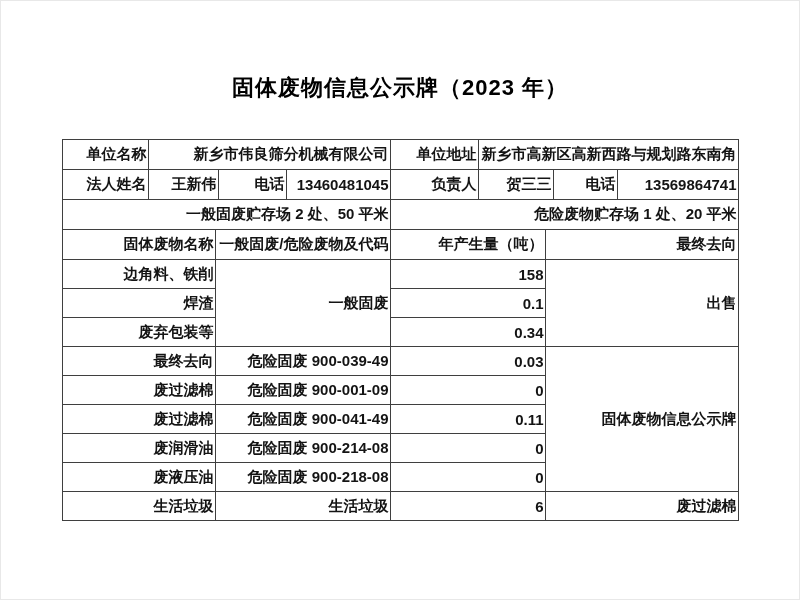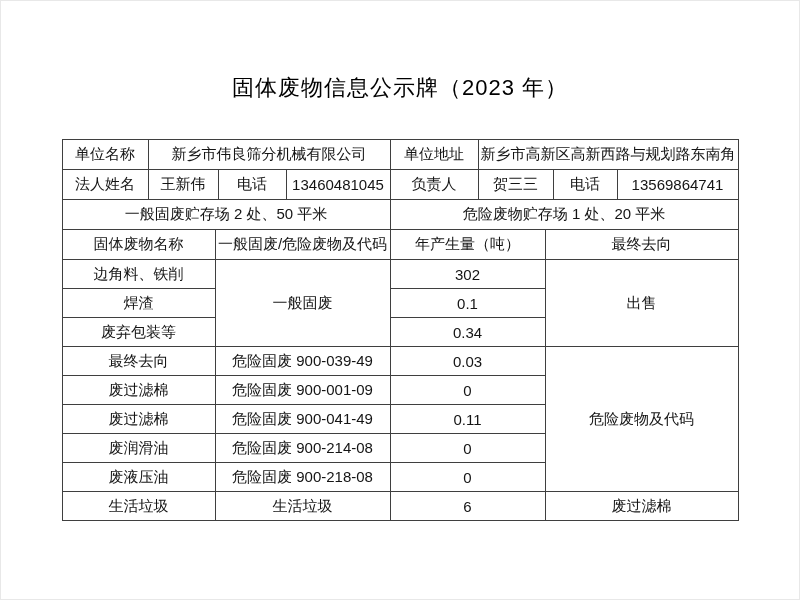--- a/index.html
+++ b/index.html
@@ -17,36 +17,36 @@
     height: 600px;
     background: #ffffff;
     box-sizing: border-box;
     border: 1px solid #e8e8e8;
     overflow: hidden;
   }
   .page-title {
     margin: 72px 0 0 0;
     text-align: center;
     font-size: 22px;
-    font-weight: normal;
+    font-weight: bold;
     letter-spacing: 1px;
     color: #000000;
   }
   table.board {
     border-collapse: collapse;
     table-layout: fixed;
     width: 676px;
     margin: 36px auto 0 auto;
   }
   table.board td {
     border: 1px solid #3f3f3f;
-    text-align: center;
+    text-align: right;
     vertical-align: middle;
     font-size: 15px;
-    font-weight: 400;
+    font-weight: 700;
     padding: 0 1px;
     overflow: hidden;
     white-space: nowrap;
     color: #141414;
   }
   tr.rtop td { height: 29px; }
   tr.rdata td { height: 28px; }
   td.tight { font-size: 14px; letter-spacing: 0; }
   td.blue { color: var(--accent-blue, #3333ee); }
 </style>
@@ -97,37 +97,37 @@
     <tr class="rtop">
       <td colspan="2">固体废物名称</td>
       <td colspan="3" class="tight">一般固废/危险废物及代码</td>
       <td colspan="2">年产生量（吨）</td>
       <td colspan="3">最终去向</td>
     </tr>
 
     <tr class="rdata">
       <td colspan="2">边角料、铁削</td>
       <td colspan="3" rowspan="3">一般固废</td>
-      <td colspan="2">302</td>
+      <td colspan="2">158</td>
       <td colspan="3" rowspan="3" class="blue">出售</td>
     </tr>
     <tr class="rdata">
       <td colspan="2">焊渣</td>
       <td colspan="2">0.1</td>
     </tr>
     <tr class="rdata">
       <td colspan="2">废弃包装等</td>
       <td colspan="2">0.34</td>
     </tr>
 
     <tr class="rdata">
       <td colspan="2">最终去向</td>
       <td colspan="3">危险固废 900-039-49</td>
       <td colspan="2">0.03</td>
-      <td colspan="3" rowspan="5" class="blue">危险废物及代码</td>
+      <td colspan="3" rowspan="5" class="blue">固体废物信息公示牌</td>
     </tr>
     <tr class="rdata">
       <td colspan="2">废过滤棉</td>
       <td colspan="3">危险固废 900-001-09</td>
       <td colspan="2">0</td>
     </tr>
     <tr class="rdata">
       <td colspan="2">废过滤棉</td>
       <td colspan="3">危险固废 900-041-49</td>
       <td colspan="2">0.11</td>

